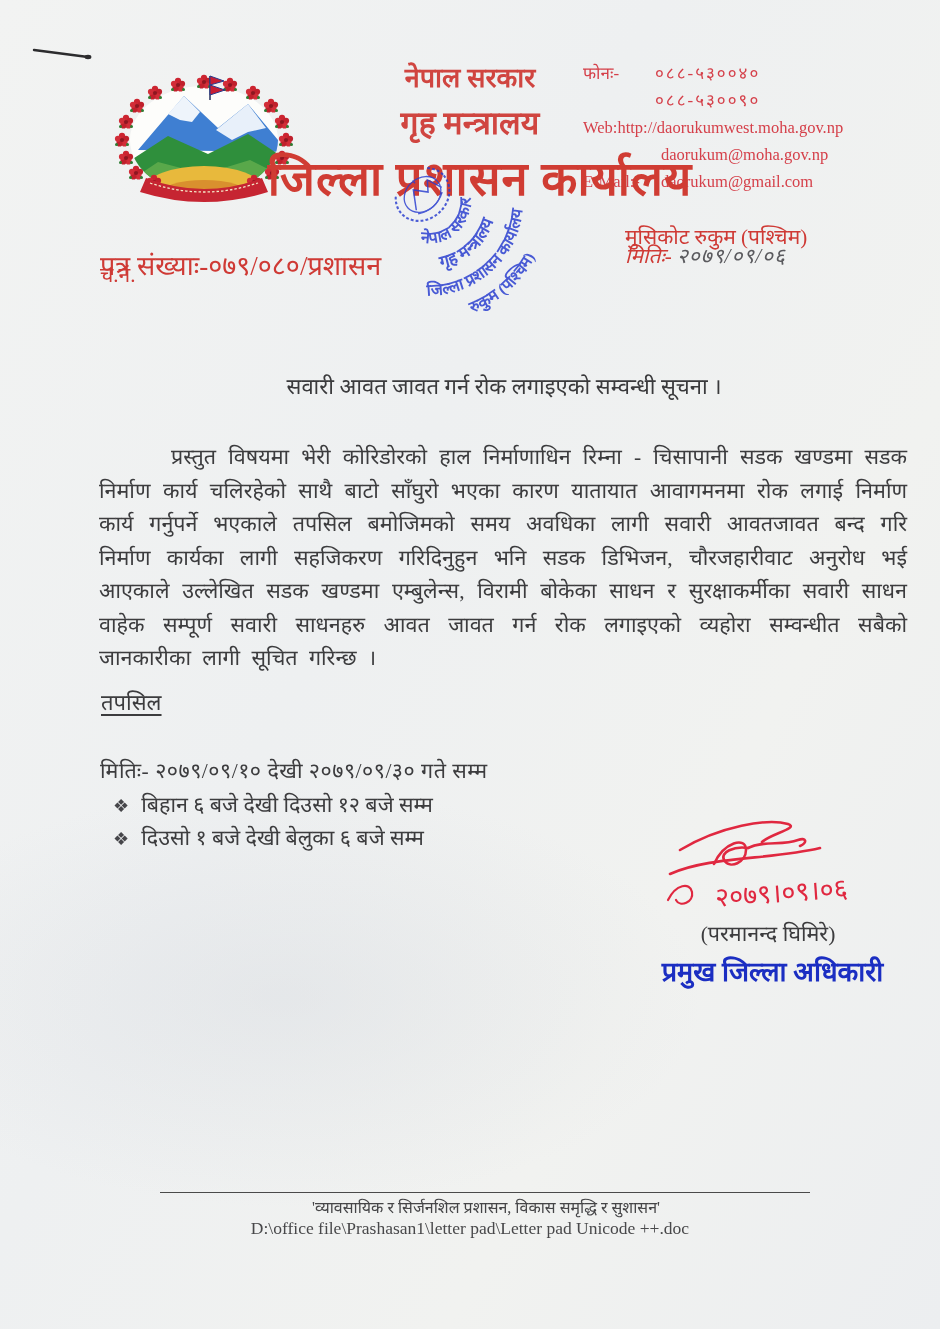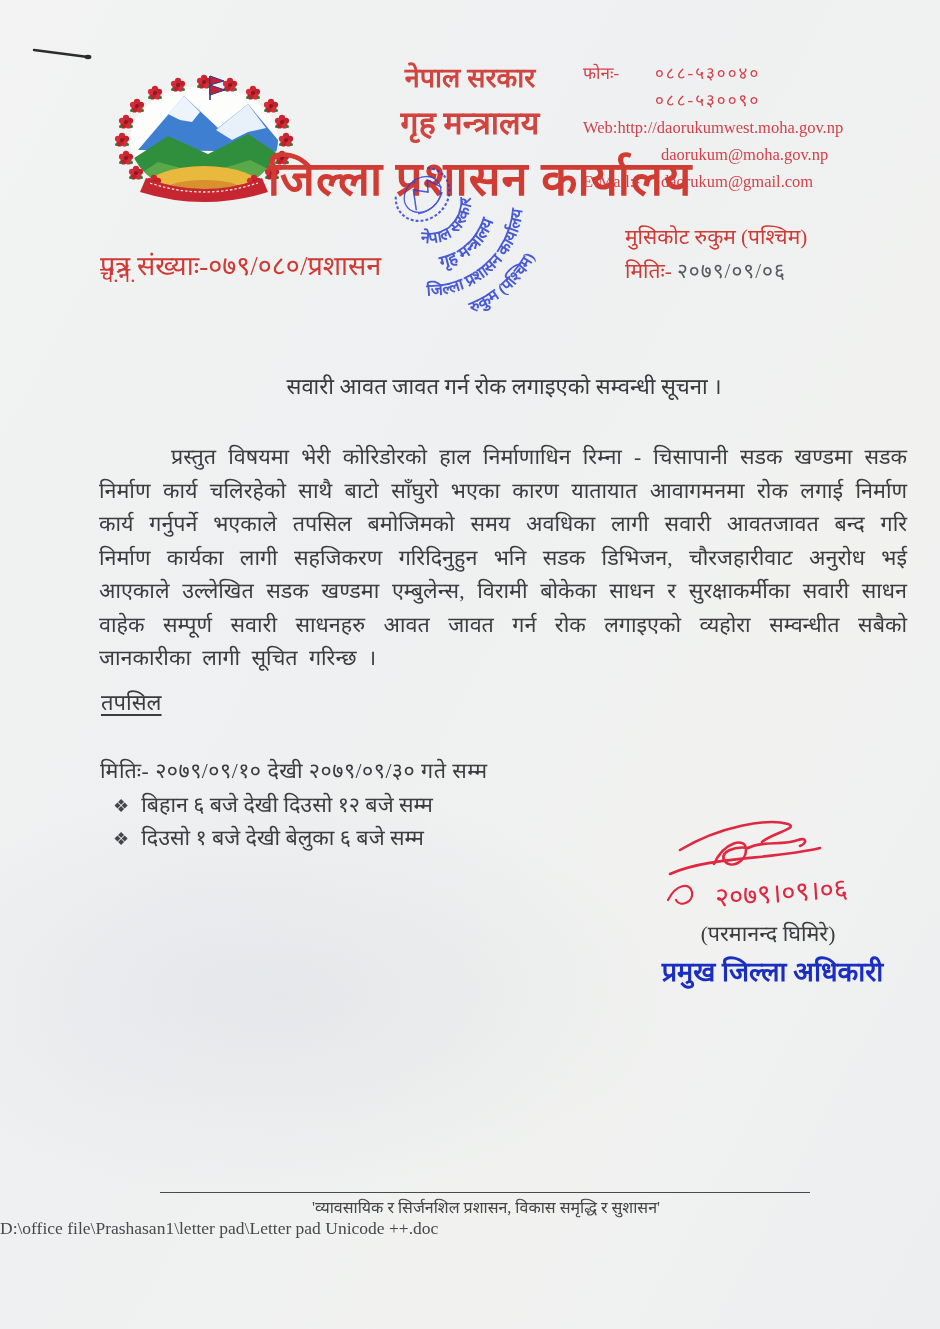--- a/index.html
+++ b/index.html
@@ -22,21 +22,21 @@
   .contact{top:60px;left:583px;width:340px;font-size:17px;line-height:27px;color:#d5404a;}
   .contact .row{display:flex;}
   .contact .lbl{width:72px;color:#d5404a;}
   .contact .phone-val{letter-spacing:2px;}
   .contact .lat{font-size:16.5px;}
   .office-title{top:145px;left:0;width:960px;text-align:center;font-size:47px;font-weight:bold;color:#d03c33;letter-spacing:1px;}
   
   .meta-left1{top:222px;left:100px;font-size:27px;color:#cf3a35;margin-top:24px;}
   .meta-left2{top:260px;left:100px;font-size:21px;color:#cf3a35;}
   .meta-right1{top:222px;left:625px;font-size:21px;color:#cf3a35;}
-  .meta-right2{top:256px;left:625px;font-size:21px;color:#cf3a35;}
+  .meta-right2{top:241px;left:625px;font-size:21px;color:#cf3a35;font-style:italic;}
   .meta-right2 .val{color:#5a5a5e;letter-spacing:1px;}
   
   .stamp{top:158px;left:378px;width:190px;height:185px;transform:rotate(-42deg);opacity:.92;}
   
   .subject{top:370px;left:0;width:940px;text-align:center;font-size:22px;color:#3a3a3c;padding-left:34px;}
   
   .body-par{top:441px;left:99px;width:808px;font-size:21.5px;line-height:33.5px;text-align:justify;text-indent:72px;color:#3c3c3e;word-spacing:6px;}
   
   .sched-head{top:686px;left:101px;font-size:22px;text-decoration:underline;text-underline-offset:4px;color:#3c3c3e;}
   .sched-sub{top:722px;left:100px;font-size:21.5px;color:#3c3c3e;}
@@ -44,21 +44,21 @@
   .sched-item1{top:789px;left:113px;font-size:21.5px;color:#3c3c3e;}
   .sched-item2{top:822px;left:113px;font-size:21.5px;color:#3c3c3e;}
   .bullet{margin-right:12px;font-size:18px;color:#46464a;}
   
   .sig-art{top:812px;left:650px;width:260px;height:110px;}
   .sig-name{top:918px;left:668px;width:200px;text-align:center;font-size:21.5px;color:#3c3c3e;}
   .sig-desig{top:952px;left:655px;width:235px;text-align:center;font-size:27px;font-weight:bold;color:#1b2ec2;}
   
   .foot-rule{top:1192px;left:160px;width:650px;border-top:1.5px solid #4a4a4a;}
   .foot-motto{top:1196px;left:0;width:940px;text-align:center;font-size:16px;color:#454547;padding-left:16px;}
-  .foot-path{top:1218px;left:0;width:940px;font-size:17.5px;color:#48484a;}
+  .foot-path{top:1218px;left:0;width:940px;text-align:center;font-size:17.5px;color:#48484a;}
   .pen-mark{top:40px;left:30px;width:70px;height:25px;}
 </style>
 </head>
 <body>
 
 <div class="page">
 
   <svg class="abs pen-mark" viewBox="0 0 70 25">
     <path d="M4,10 L58,17" stroke="#2c2c2e" stroke-width="2.4" fill="none" stroke-linecap="round"></path>
     <ellipse cx="58" cy="17" rx="3.4" ry="2.2" fill="#2c2c2e"></ellipse>

